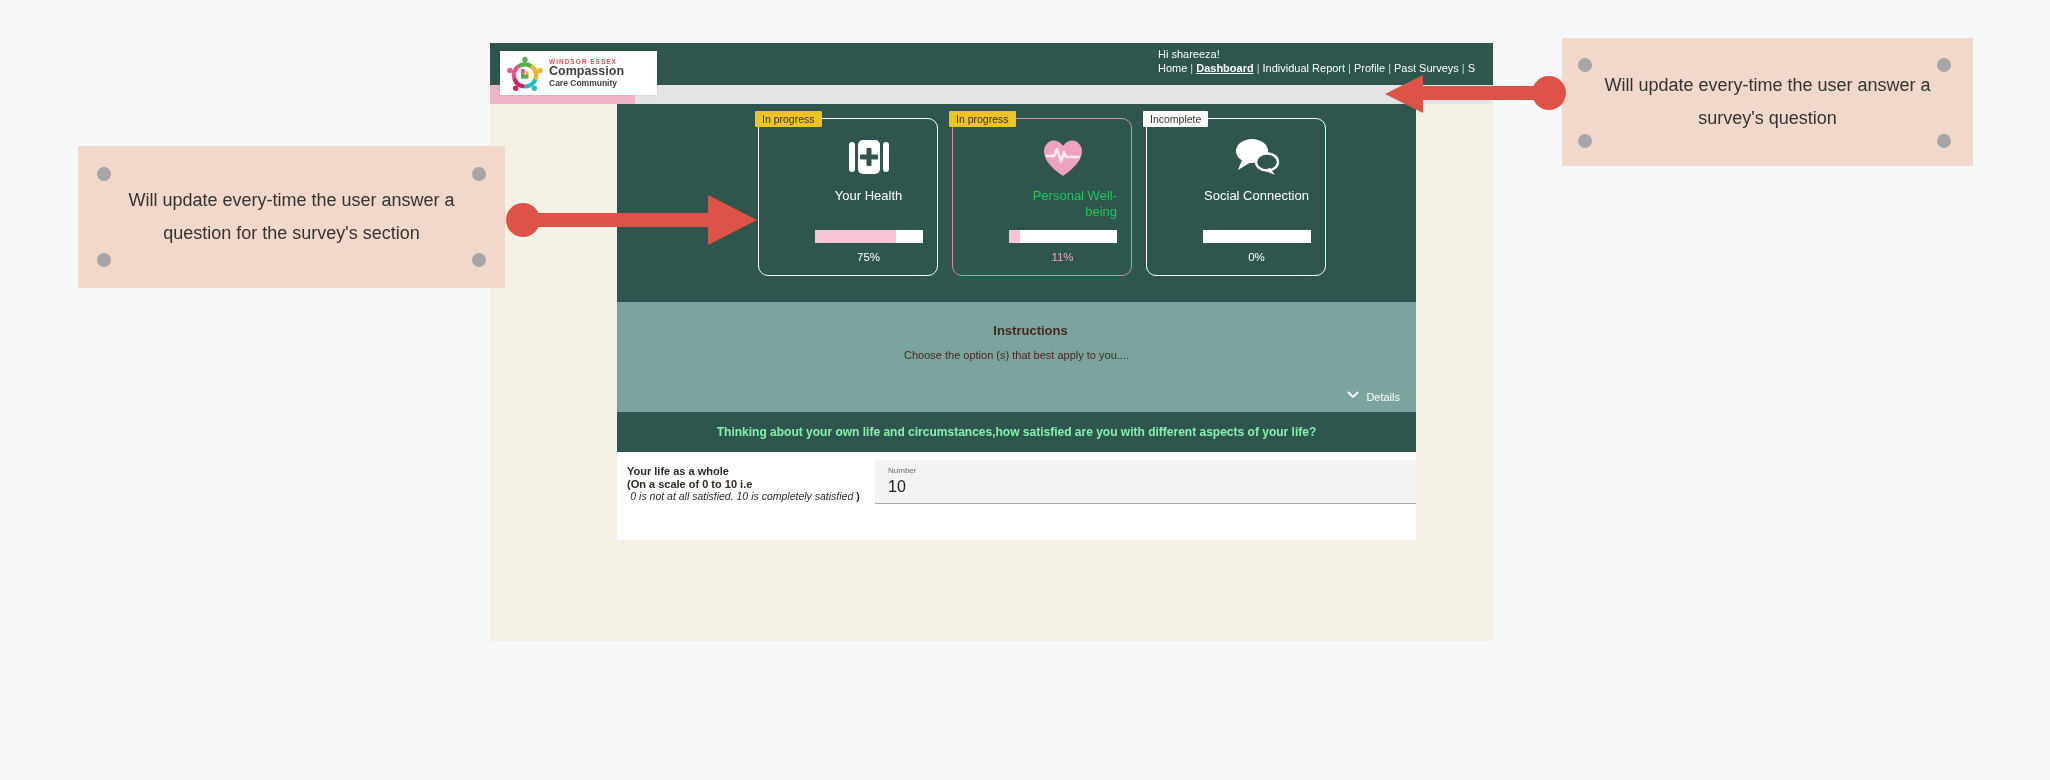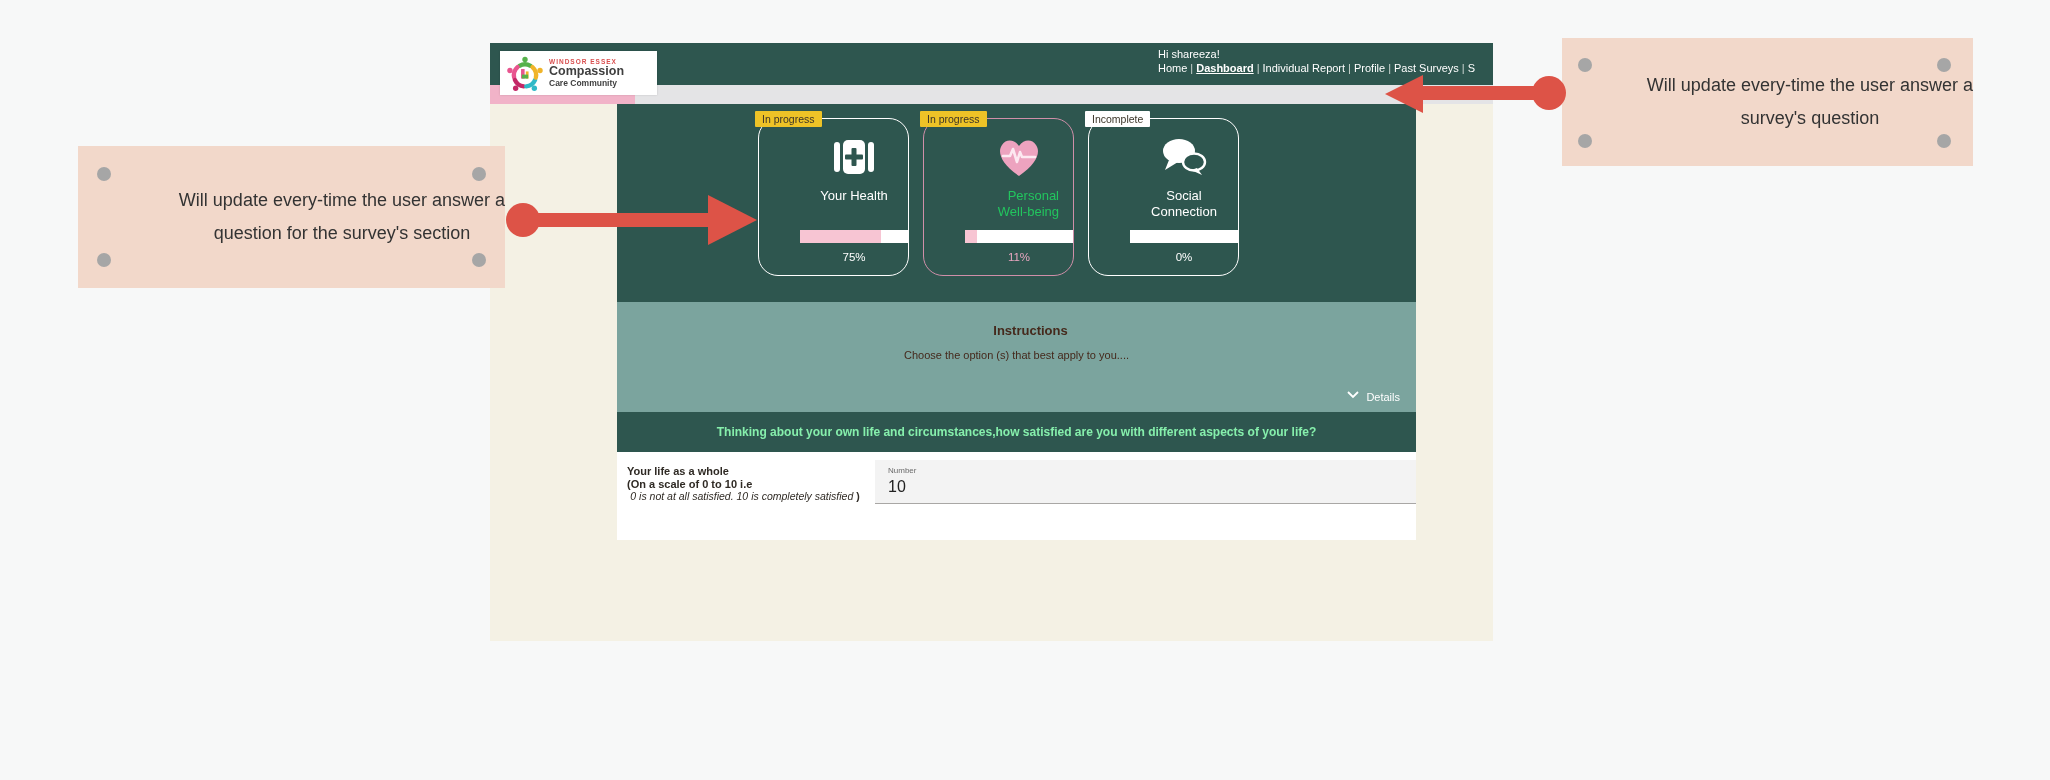--- a/index.html
+++ b/index.html
@@ -25,21 +25,21 @@
   .logo-sub { font-size:8.5px; font-weight:600; color:#3f3f3f; }
 
   .top-strip { position:absolute; left:0; top:42px; width:100%; height:19px; background:#e4e4e6; }
   .top-strip-fill { height:100%; background:#f1b3c8; }
 
   .app-body { position:absolute; left:0; top:61px; width:100%; height:537px; background:#f4f1e4; }
   .center-col { position:absolute; left:127px; top:0; width:799px; }
 
   
   .section-panel { height:198px; background:#2e564f; display:flex; gap:14px; padding:14px 0 0 141px; }
-  .scard { position:relative; width:151px; height:158px; border:1.5px solid #fff; border-radius:20px; text-align:center;padding-left:41px; }
+  .scard { position:relative; width:180px; height:158px; border:1.5px solid #fff; border-radius:10px; text-align:center;padding-left:41px; }
   .scard.pink { border-color:#cf8fa9; }
   .scard .badge { position:absolute; left:-4px; top:-8px; background:#eec327; color:#3b3428; font-size:10.5px;
                   padding:2px 7px; border-radius:1px; white-space:nowrap; }
   .scard .badge.white { background:#fff; }
   .scard .icon-wrap { height:44px; margin-top:16px; display:flex; align-items:center; justify-content:center; }
   .scard .stitle { height:42px; margin-top:9px; font-size:13px; line-height:16px; color:#fff; padding:0 14px; }
   .scard.pink .stitle { color:#22c55e;text-align:right; }
   .scard .bar { width:108px; height:13px; background:#fff; margin:0 auto; }
   .scard .bar-fill { height:100%; background:#f7c5d3; }
   .scard .pct { margin-top:8px; font-size:11.5px; color:#fff; }
@@ -73,21 +73,21 @@
   .q-scale { font-size:11px; font-weight:bold; line-height:12.5px; }
   .q-note { font-size:10.5px; line-height:12.5px;text-align:center; }
   .q-note .it { font-style:italic; }
   .q-note .nb { font-weight:bold; }
   .a-cell { flex:1; background:#fff; padding-top:8px; }
   .input-filled { height:44px; background:#f3f3f3; border-bottom:1.5px solid #a9a7a5; padding:6px 8px 0 13px; margin-bottom:23px; }
   .input-label { font-size:8px; color:#6b6b6b; }
   .input-value { font-size:16px; color:#222; margin-top:3px; }
 
   
-  .callout { position:absolute; background:#f2d8ca; display:flex; align-items:center; justify-content:flex-end; }
+  .callout { position:absolute; background:#f2d8ca; display:flex; align-items:center; justify-content:center; }
   .callout .ctext { text-align:center; font-size:18px; line-height:33px; color:#333; }
   .callout .ctext span { display:block; }
   .handle { position:absolute; width:14px; height:14px; border-radius:50%; background:#a6a6a6; }
   .callout-left { left:78px; top:138px; width:427px; height:142px; }
   .callout-right { left:1562px; top:30px; width:411px; height:128px; }
   .callout-left .h-tl { left:19px; top:21px; }  .callout-left .h-tr { left:394px; top:21px; }
   .callout-left .h-bl { left:19px; top:107px; } .callout-left .h-br { left:394px; top:107px; }
   .callout-right .h-tl { left:16px; top:20px; }  .callout-right .h-tr { left:375px; top:20px; }
   .callout-right .h-bl { left:16px; top:96px; }  .callout-right .h-br { left:375px; top:96px; }
   .arrow-svg { position:absolute; }

